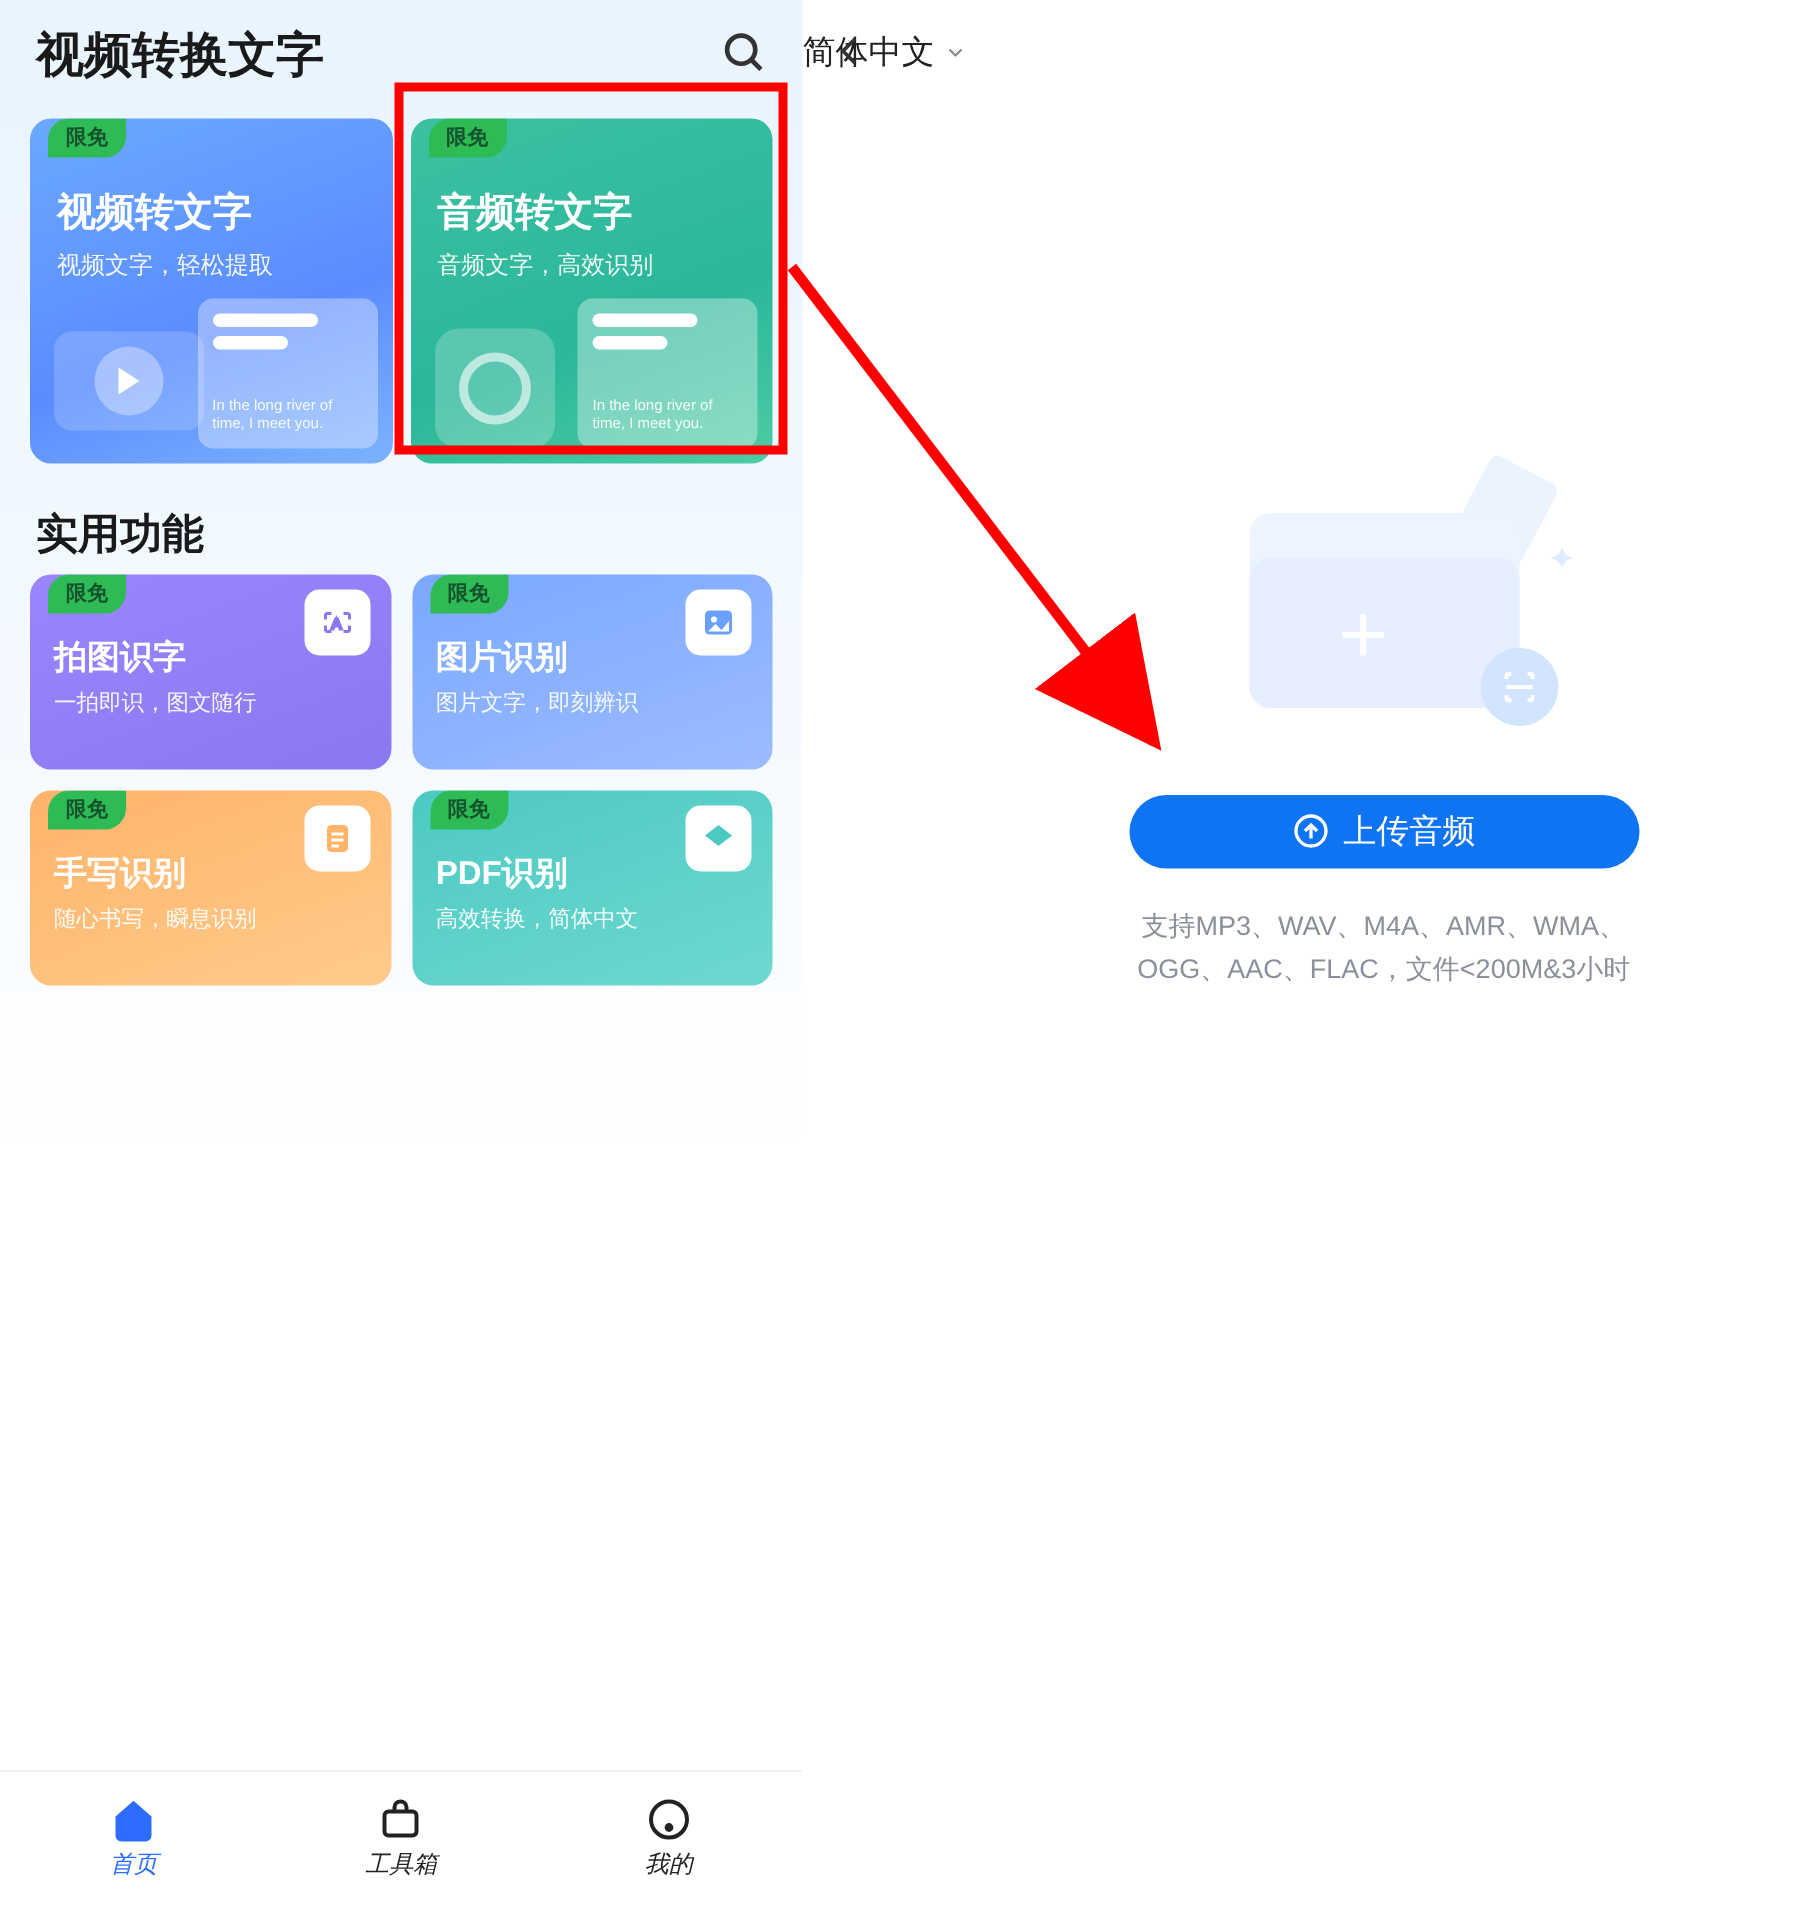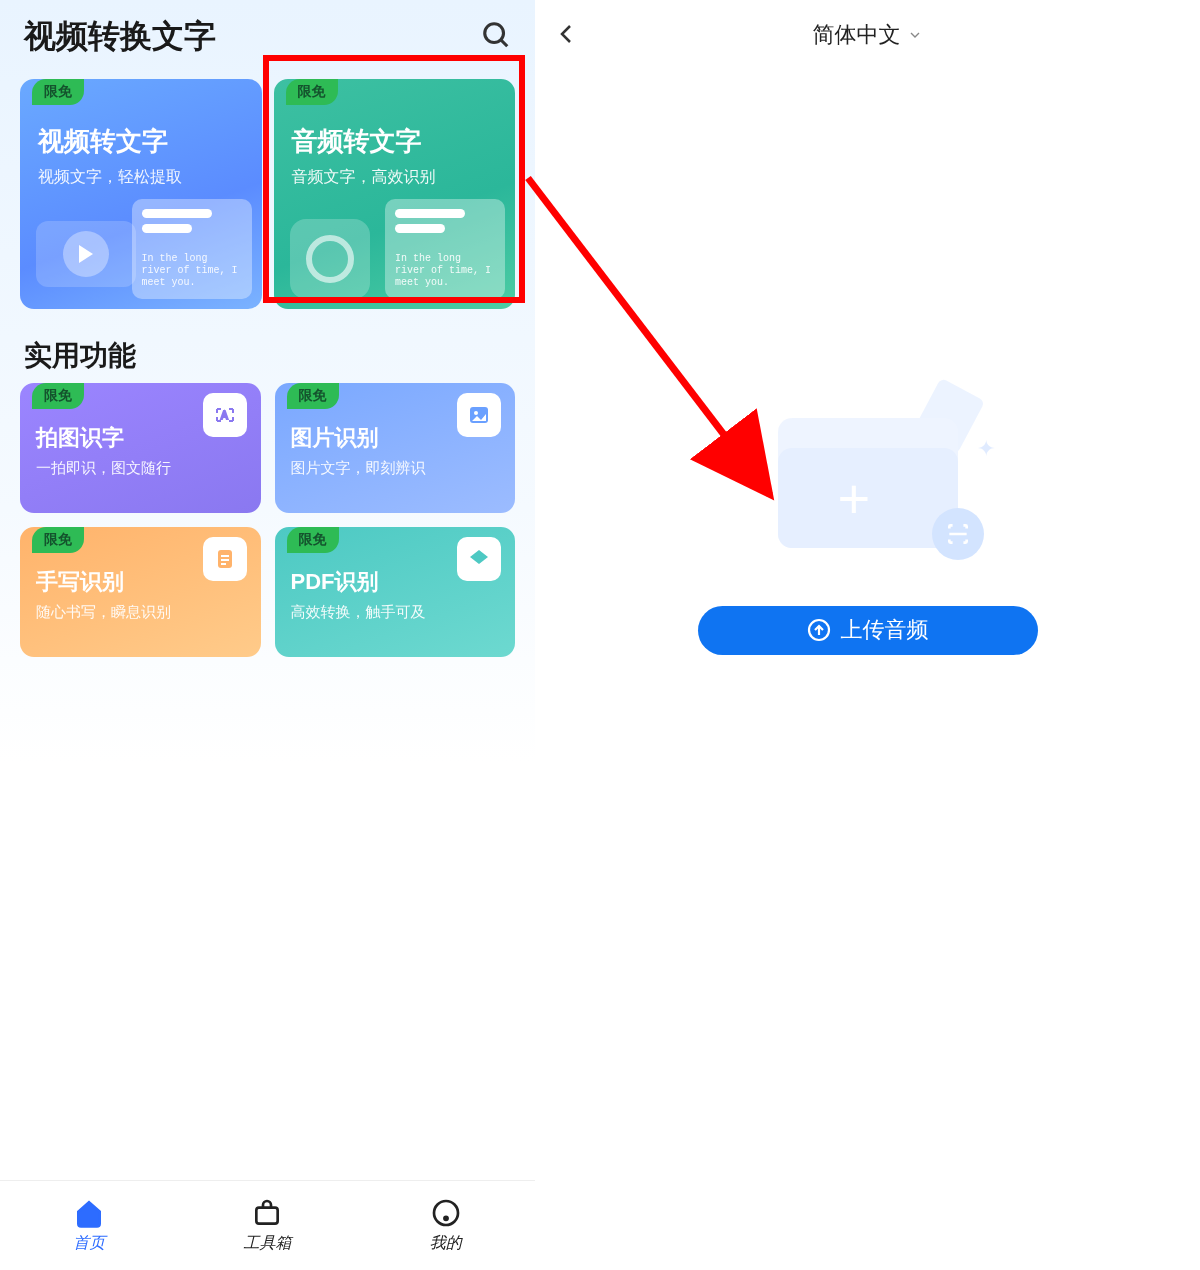--- a/index.html
+++ b/index.html
@@ -17,21 +17,21 @@
     position: relative;
     display: flex;
     flex-direction: column;
   }
   .right-panel {
     flex: 1;
     height: 100%;
     background: #fff;
     position: relative;
     display: flex;
-    flex-direction: column;
+    flex-direction: row;
   }
   
   .left-header {
     display: flex;
     align-items: center;
     justify-content: space-between;
     padding: 15px 24px 10px 24px;
     gap: 48px;
   }
   .left-header h1 {
@@ -74,21 +74,21 @@
     width: 120px;
     height: 100px;
     background: rgba(255,255,255,0.35);
     border-radius: 10px;
     padding: 10px;
     display: flex;
     flex-direction: column;
     justify-content: space-between;
   }
   .mini-note .bar { width: 70px; height: 9px; border-radius: 5px; background: #fff; margin-bottom:6px;}
-  .mini-note .tiny { font-size: 10px; color: rgba(255,255,255,0.9); line-height:1.2;font-family:Liberation Mono, monospace;}
+  .mini-note .tiny { font-size: 10px; color: rgba(255,255,255,0.9); line-height:1.2;}
   .main-card.blue .play-deco {
     position:absolute; left:16px; bottom:22px; width:100px; height:66px; background:rgba(255,255,255,0.18); border-radius:12px;
     display:flex; align-items:center; justify-content:center;
   }
   .main-card.blue .play-deco::before {
     content:""; width:46px; height:46px; border-radius:50%; background:rgba(255,255,255,0.35);
   }
   .main-card.blue .play-deco::after {
     content:""; position:absolute; border-left:14px solid #fff; border-top:9px solid transparent; border-bottom:9px solid transparent;
   }
@@ -291,21 +291,21 @@
       <div class="sub">随心书写，瞬息识别</div>
     </div>
     <div class="util-card teal">
       <div class="badge">限免</div>
       <div class="util-icon">
         <svg viewBox="0 0 24 24" fill="#4dc9c3">
             <path d="M12 3l9 7-9 7-9-7 9-7z"></path>
           </svg>
       </div>
       <div class="title">PDF识别</div>
-      <div class="sub">高效转换，触手可及</div>
+      <div class="sub">高效转换，简体中文</div>
     </div>
   </div>
 
   <div class="tabbar">
     <div class="tab active">
       <svg viewBox="0 0 24 24">
           <path d="M4 11l8-7 8 7v9a2 2 0 0 1-2 2H6a2 2 0 0 1-2-2z"></path>
         </svg>
       <span>首页</span>
     </div>
@@ -357,20 +357,21 @@
 
     <div class="upload-btn">
       <svg viewBox="0 0 24 24">
           <circle cx="12" cy="12" r="10"></circle>
           <polyline points="8 12 12 8 16 12"></polyline>
           <line x1="12" y1="8" x2="12" y2="17"></line>
         </svg>
       <span>上传音频</span>
     </div>
 
+    <div class="support-text">支持MP3、WAV、M4A、AMR、WMA、OGG、AAC、FLAC，文件&lt;200M&amp;3小时</div>
   </div>
 </div>
 
 <div class="highlight-box" style="left:263px; top:55px; width:262px; height:248px;"></div>
 
 <svg class="arrow-svg">
   <defs>
     <marker id="ah" markerWidth="14" markerHeight="14" refX="11" refY="6" orient="auto">
       <path d="M0,0 L12,6 L0,12 z" fill="#ff0000"></path>
     </marker>

